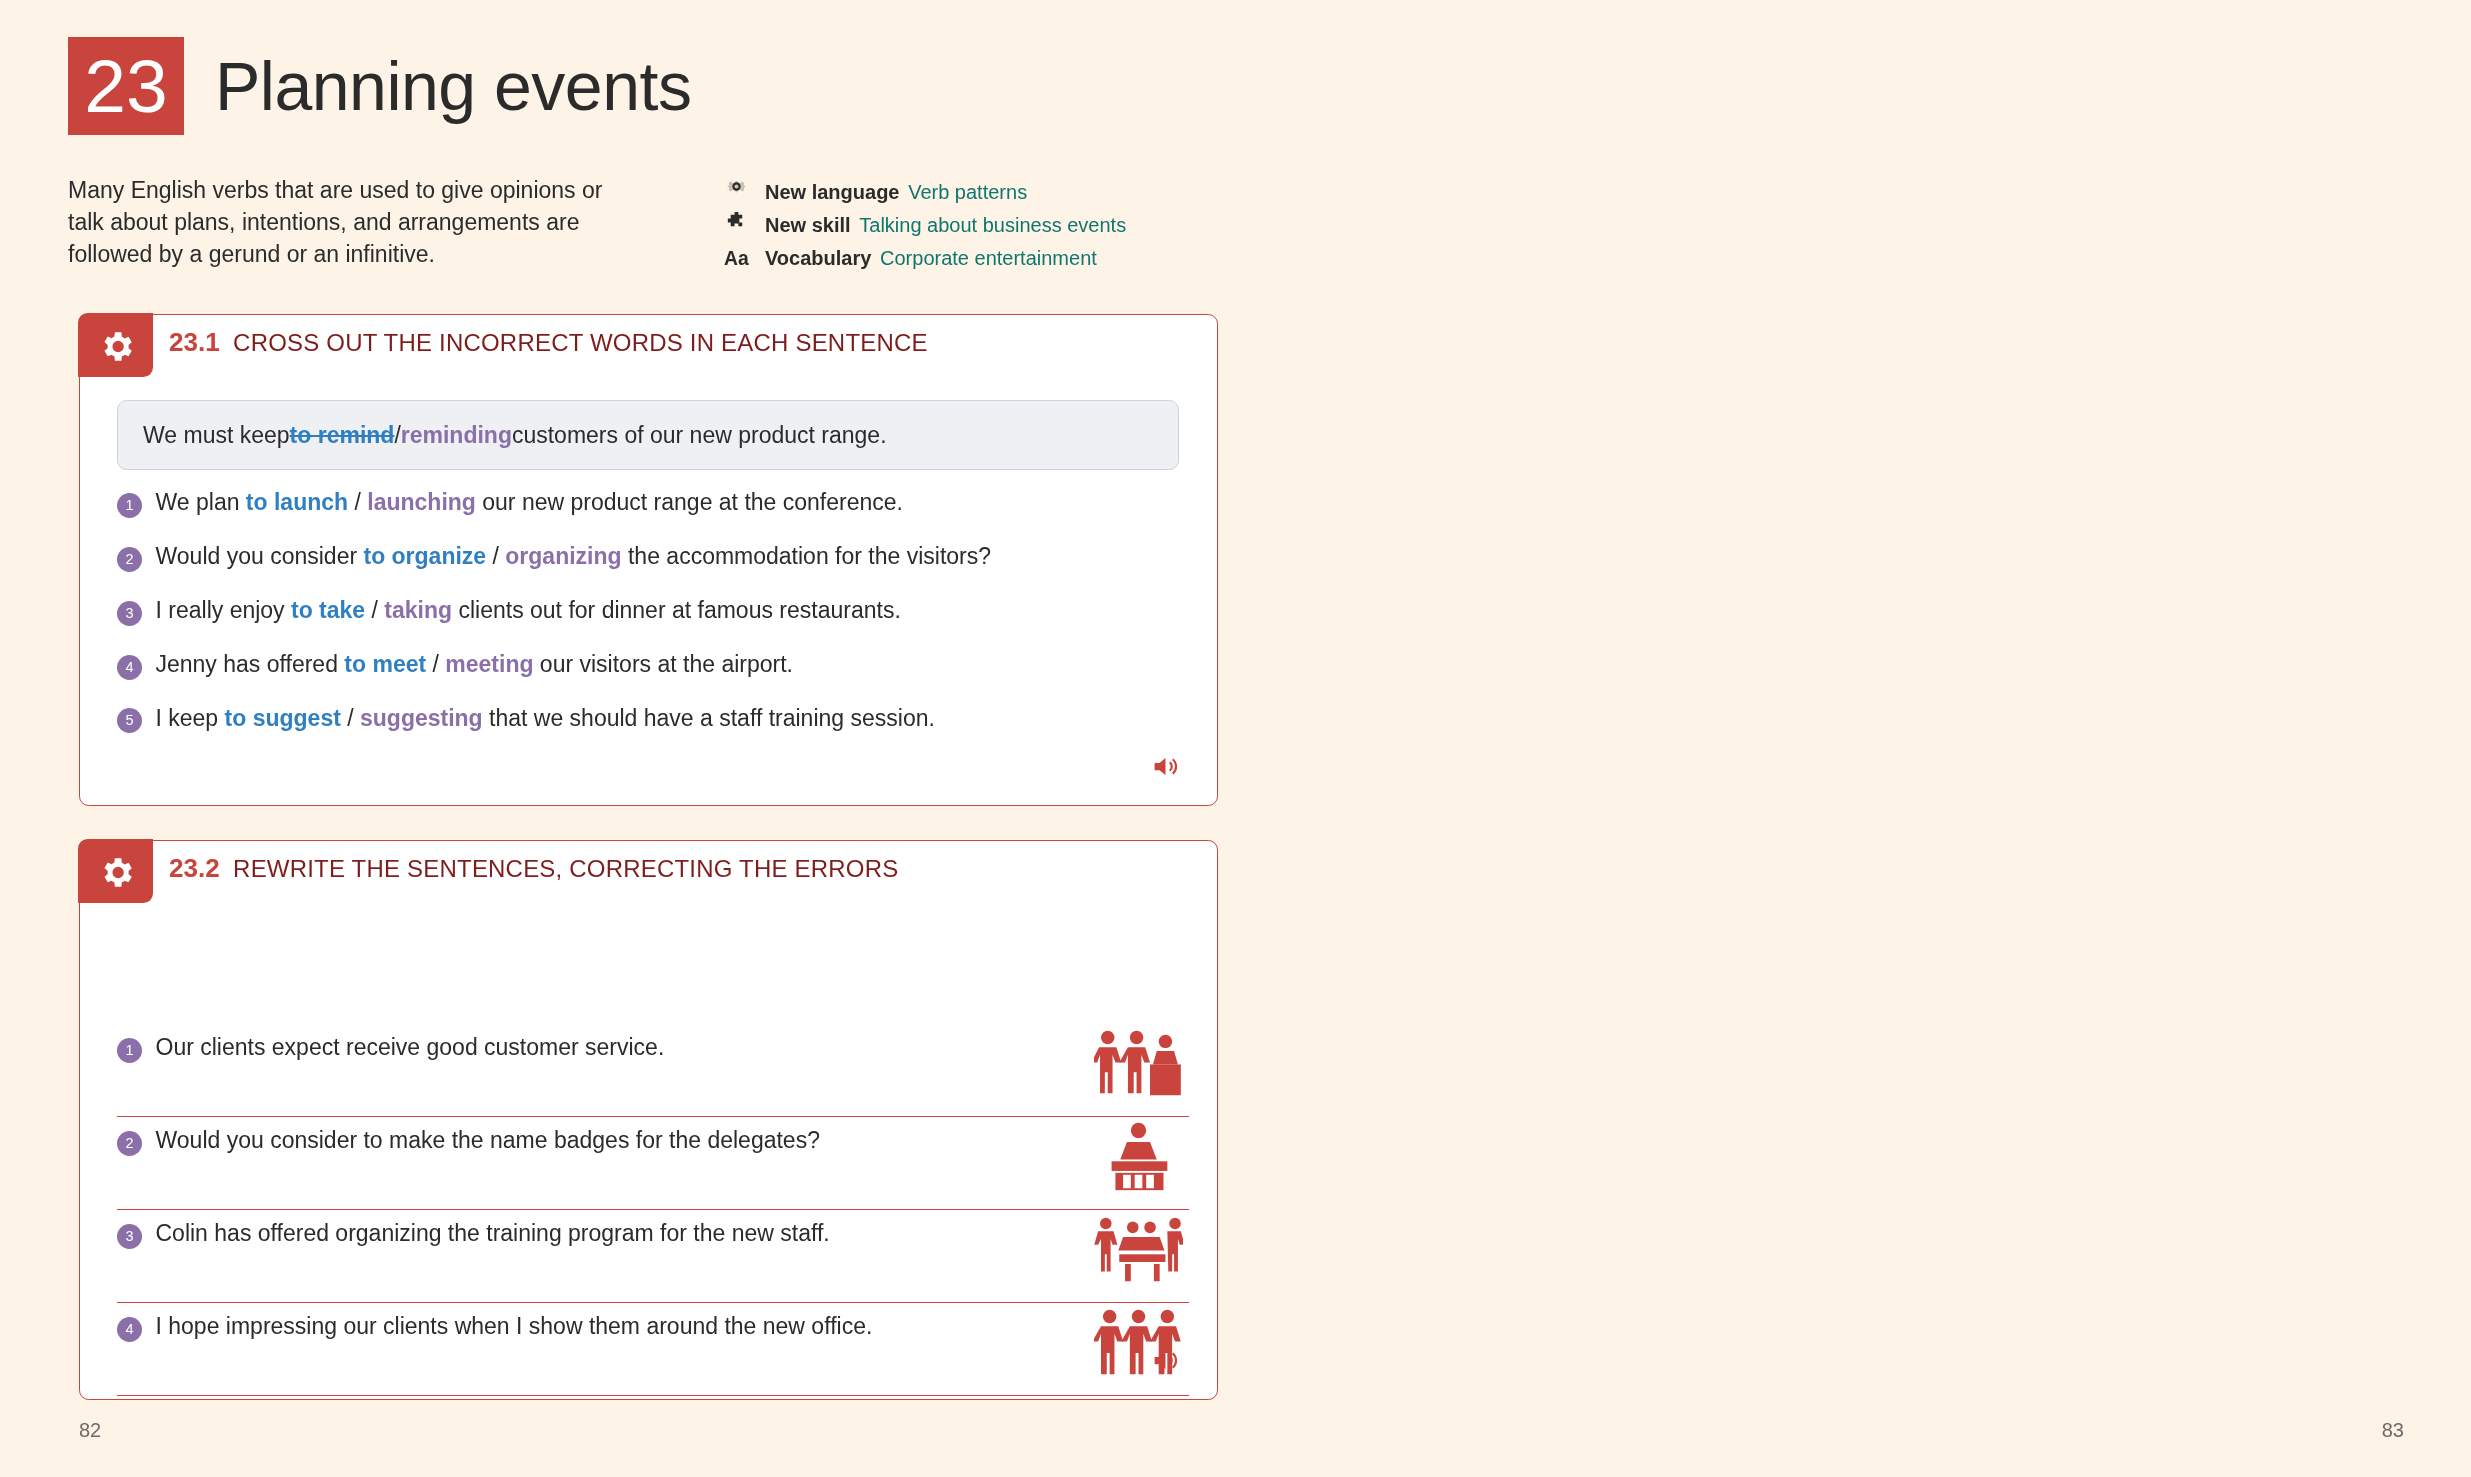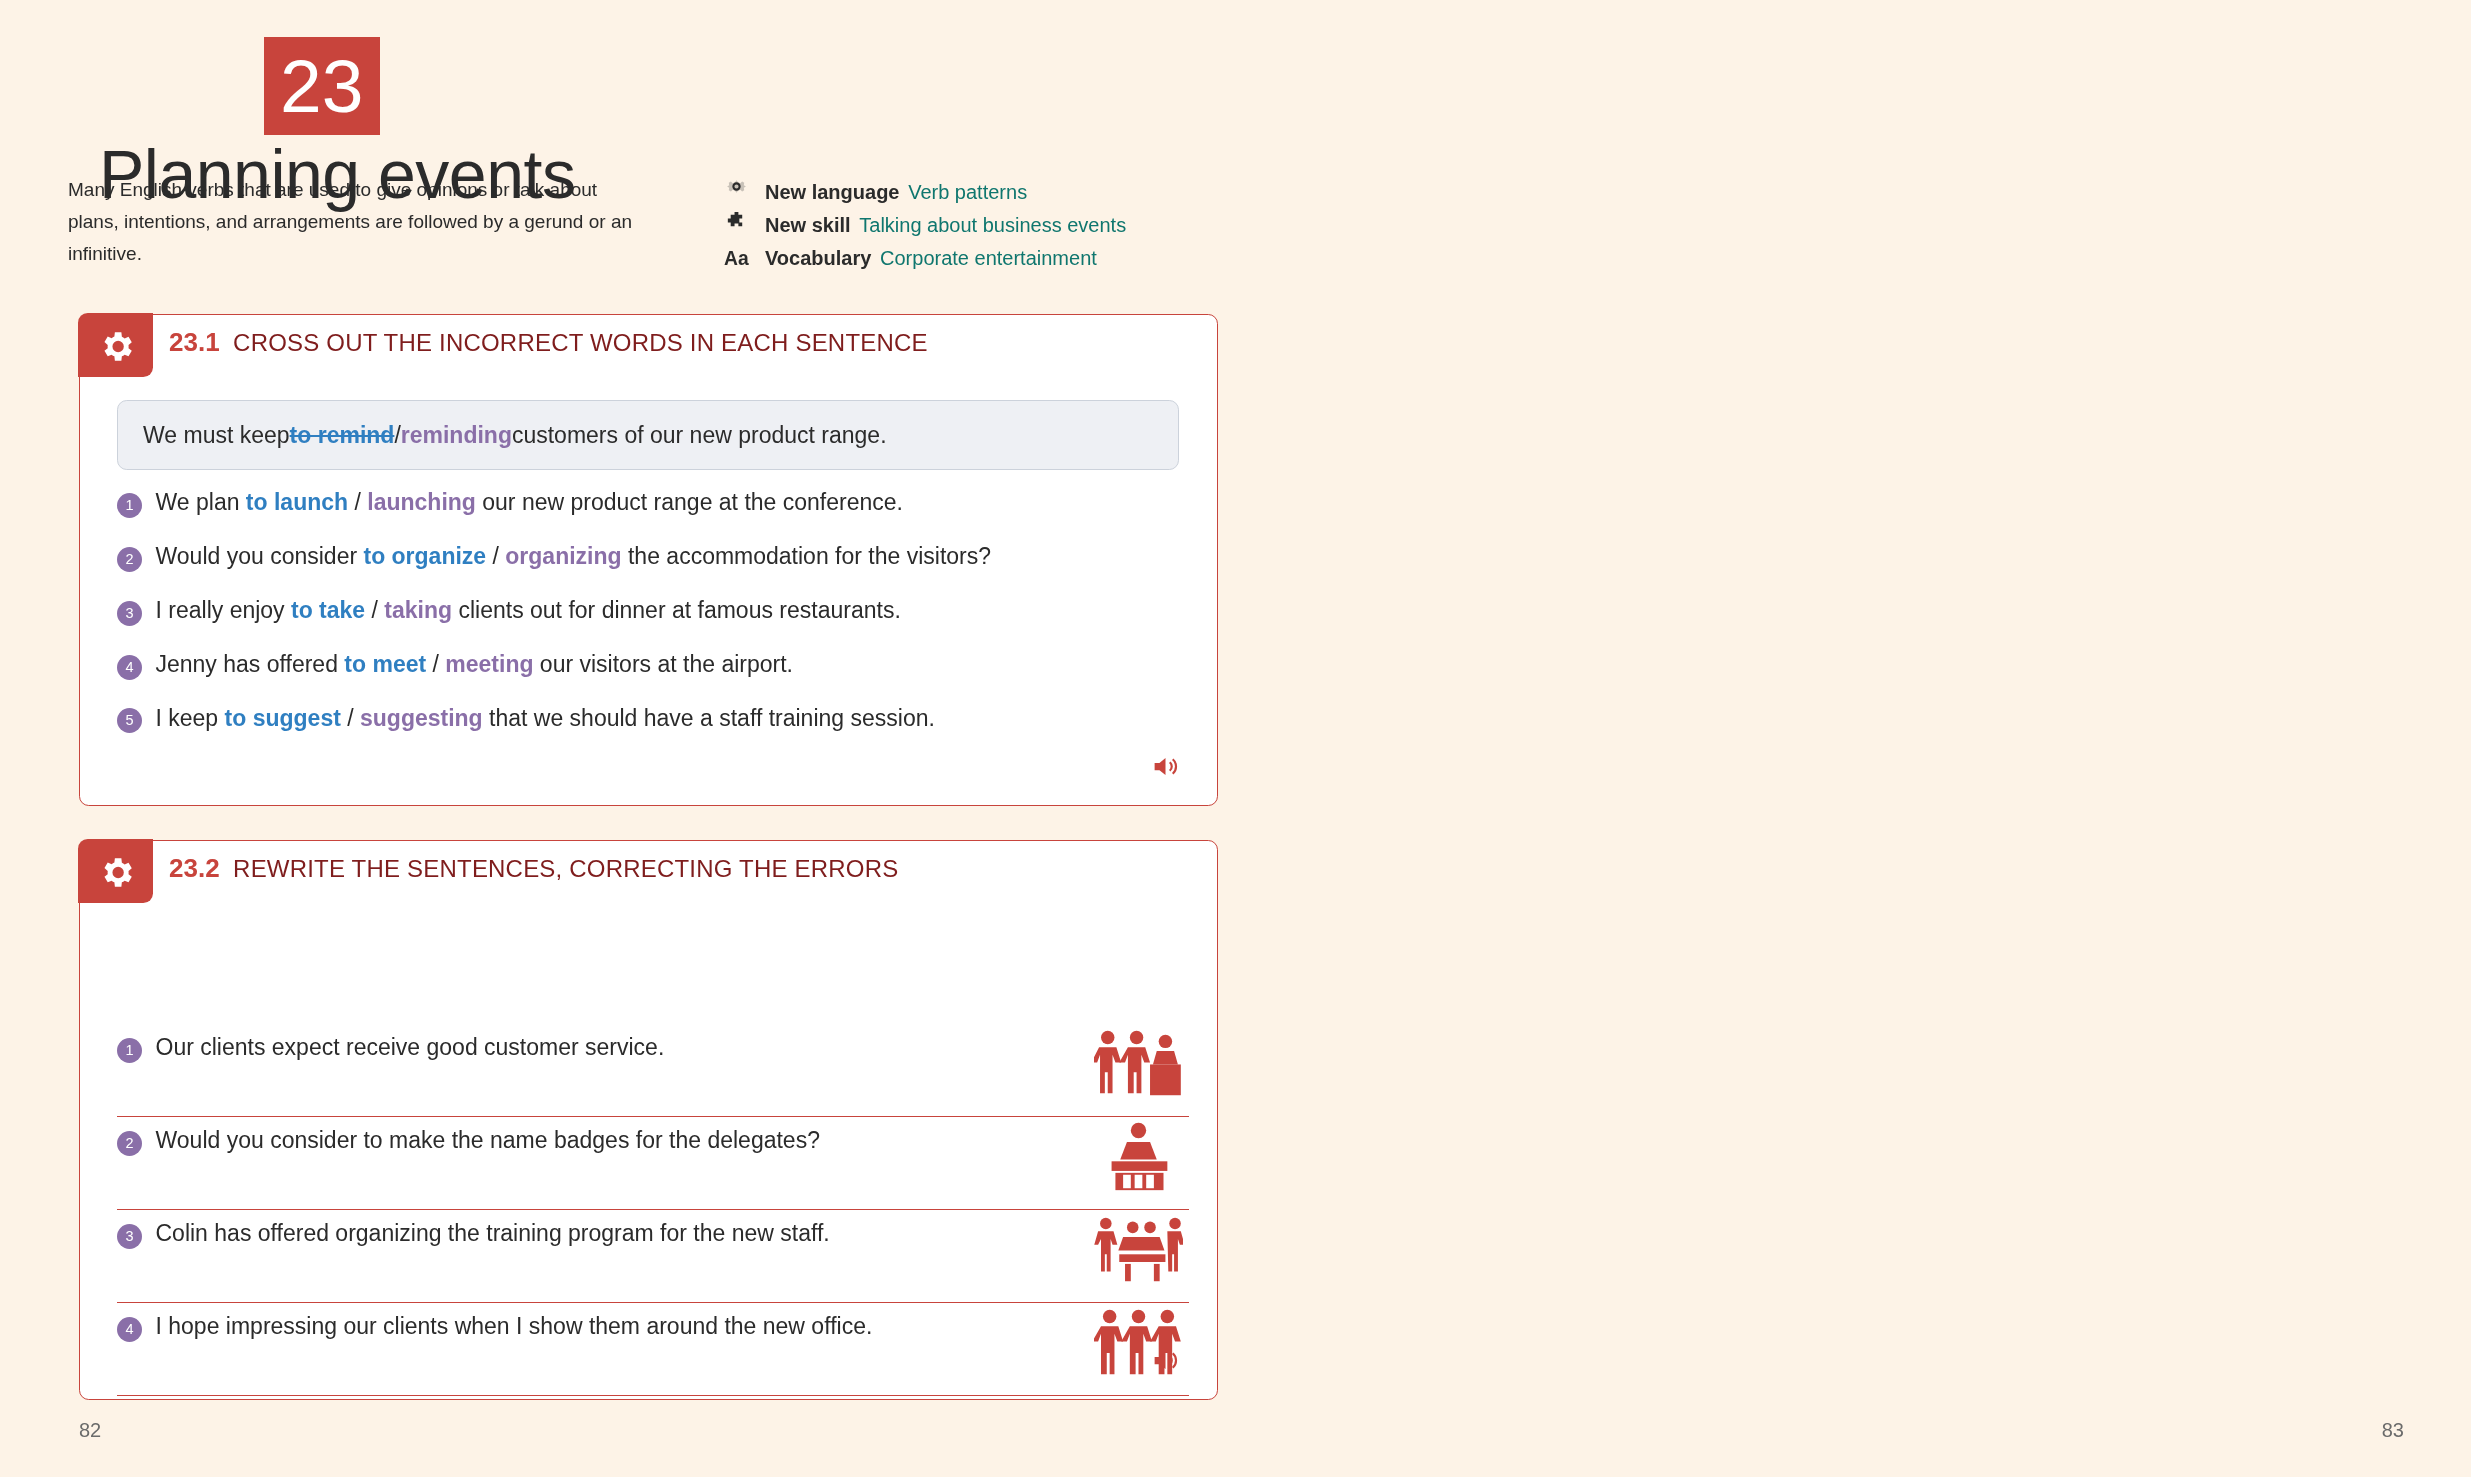--- a/index.html
+++ b/index.html
@@ -10,33 +10,33 @@
     font-family: "Liberation Sans", sans-serif;
     color: #231f20;
     overflow: hidden;
     position: relative;
   }
   .page { position:absolute; top:0; height:1477px; }
   .left-page { left:0; width:1299px; background:#fdf3e7; }
   .right-page { left:1299px; width:1173px; background:#fdf3e7; }
 
   
-  .unit-head { position:absolute; left:68px; top:37px; display:flex; align-items:center;flex-direction:column; }
+  .unit-head { position:absolute; left:68px; top:37px; display:flex; align-items:center; }
   .unit-num {
     width:116px; height:98px; background:#c8443c; color:#fff;
     font-size:75px; line-height:98px; text-align:center; font-weight:300;
     font-family:"Liberation Sans", sans-serif;
   }
   .unit-title {
     margin-left:31px; font-size:68px; font-weight:300; color:#2b2b2b;
     letter-spacing:-0.5px;
   }
   .intro {
     position:absolute; left:68px; top:174px; width:570px;
-    font-size:19px; line-height:32px; color:#2b2b2b;
+    font-size:23px; line-height:32px; color:#2b2b2b;
   }
   .meta { position:absolute; left:724px; top:174px; width:463px; font-size:20px; line-height:33px; }
   .meta-row { display:flex; align-items:baseline; }
   .meta-icon { width:41px; color:#2b2b2b; font-weight:bold; font-size:19.3px; }
   .meta-label { font-weight:bold; color:#2b2b2b; margin-right:8.7px; }
   .meta-val { color:#0f766e; }
 
   
   .ex-panel {
     position:absolute; border:1.9px solid #c8443c; border-radius:9.7px; background:#fff;

